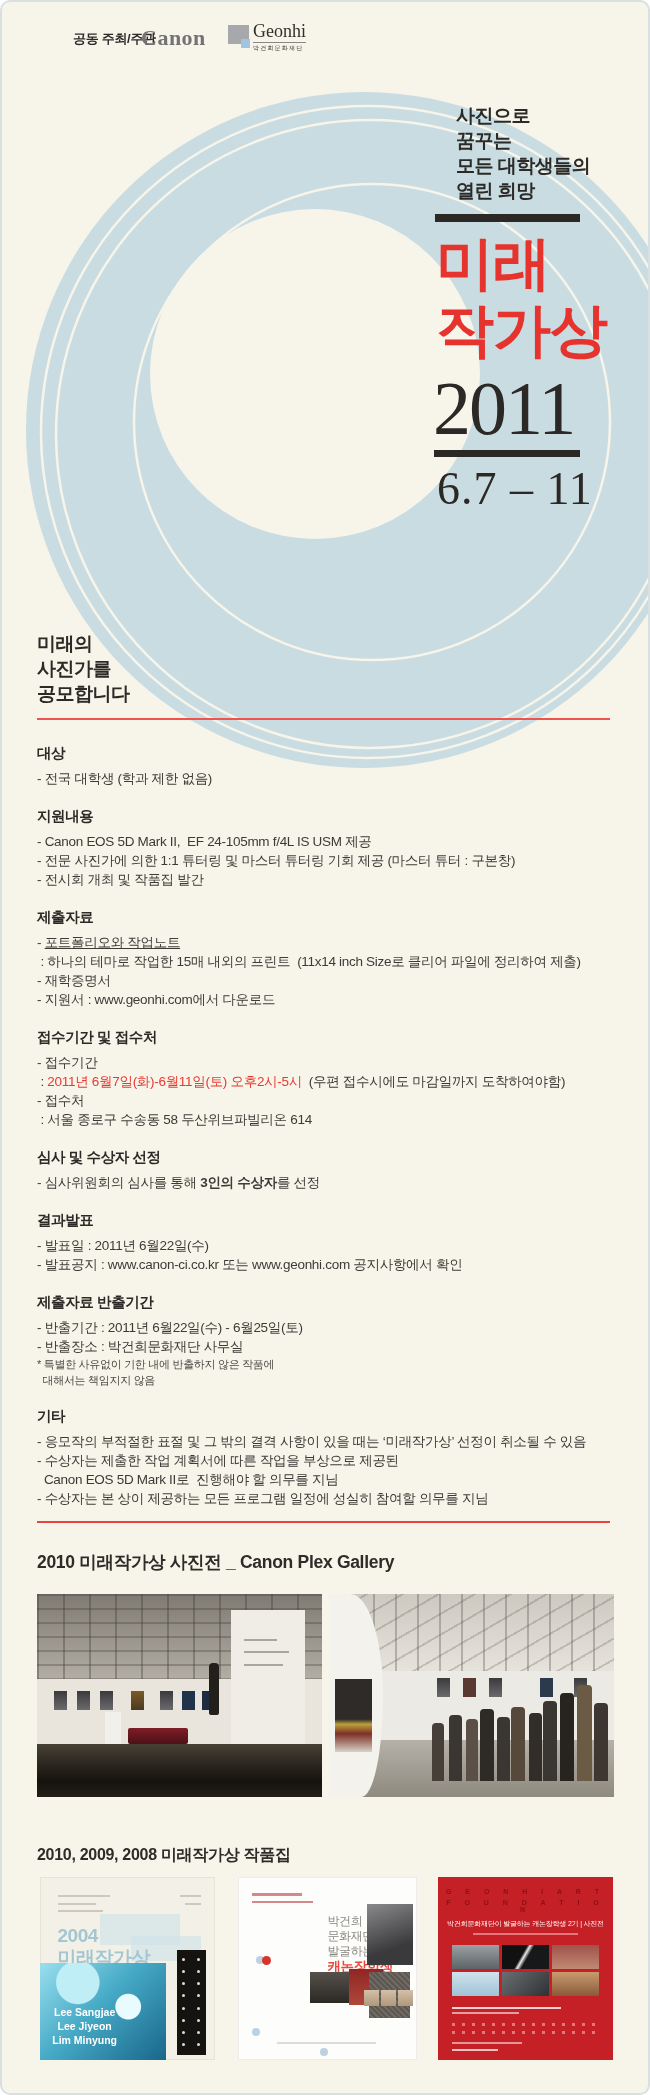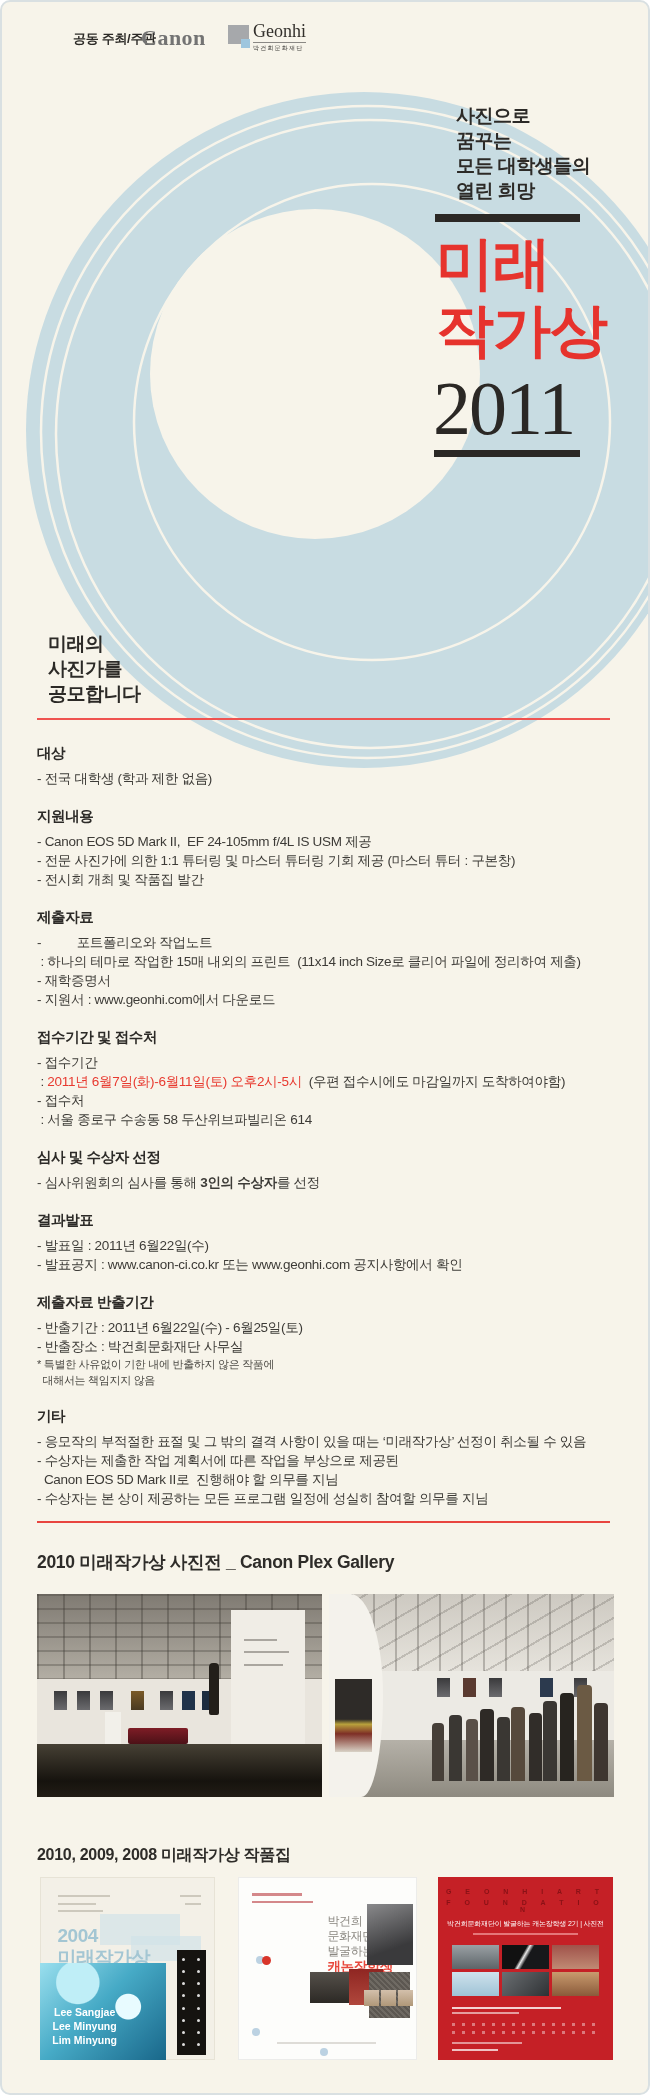--- a/index.html
+++ b/index.html
@@ -21,32 +21,32 @@
   
   .donut{left:0;top:0;pointer-events:none;}
   .tagline{left:454px;top:101px;font-size:19px;line-height:25px;font-weight:bold;color:#2c2a27;letter-spacing:-0.5px;}
   .bar{background:#2b2825;}
   .bar-top{left:433px;top:212px;width:145px;height:8px;}
   .title-block{left:434px;top:228px;width:180px;font-family:"Liberation Serif",serif;font-weight:bold;
     font-size:58px;line-height:67px;color:#e6332d;letter-spacing:-1px;}
   .title-year{left:431px;top:366px;font-family:Liberation Serif, serif;font-size:76px;line-height:80px;color:#2b2825;letter-spacing:-2px;font-weight:400;}
   .bar-mid{left:432px;top:448px;width:146px;height:7px;}
   .title-dates{left:435px;top:460px;font-family:"Liberation Serif",serif;font-size:46px;color:#2b2825;letter-spacing:1px;font-weight:500;}
-  .callout{left:46px;top:629px;font-size:19px;line-height:25px;font-weight:bold;color:#2c2a27;letter-spacing:-0.5px;}
+  .callout{left:35px;top:629px;font-size:19px;line-height:25px;font-weight:bold;color:#2c2a27;letter-spacing:-0.5px;}
   .red-line{left:35px;width:573px;height:2px;background:#ef5350;}
   .rl-1{top:716px;}
   .rl-2{top:1519px;background:#e8453f;}
   
   .sections{left:35px;top:741px;width:585px;}
   .section{margin-bottom:18px;}
   .section h3{margin:0 0 6px 0;font-size:14.5px;line-height:20px;color:#2c2a27;letter-spacing:-0.4px;}
   .section .ln{font-size:13.5px;line-height:19px;white-space:pre-wrap;letter-spacing:-0.3px;}
   .seg-red{color:#e8392f;}
   .seg-bold{font-weight:bold;}
-  .seg-underline{margin-left:32px;}
+  .seg-underline{text-decoration:underline;}
   .ln.small{font-size:11px;line-height:16px;color:#4a4843;}
   
   .gal-heading{left:35px;top:1548px;font-size:17.5px;font-weight:600;color:#2e2c29;letter-spacing:-0.3px;}
   .photo{top:1592px;width:285px;height:203px;overflow:hidden;background:#888;}
   .photo-1{left:35px;}
   .photo-2{left:327px;}
   .ply{position:absolute;left:0;right:0;}
   .p1-ceiling{top:0;height:42%;background:
       repeating-linear-gradient(90deg,rgba(60,56,50,.35) 0 2px,transparent 2px 26px),
       repeating-linear-gradient(180deg,rgba(60,56,50,.3) 0 2px,transparent 2px 14px),
@@ -148,20 +148,21 @@
       <div>모든 대학생들의</div>
       <div>열린 희망</div>
     </div>
   <div class="abs bar bar-top"></div>
   <div class="abs title-block" id="titleBlock">
       <div>미래</div>
       <div>작가상</div>
     </div>
   <div class="abs title-year">2011</div>
   <div class="abs bar bar-mid"></div>
+  <div class="abs title-dates">6.7 – 11</div>
   <div class="abs callout" id="callout">
       <div>미래의</div>
       <div>사진가를</div>
       <div>공모합니다</div>
     </div>
   <div class="abs red-line rl-1"></div>
 
   <div class="abs sections" id="sections">
       <section class="section">
         <h3>대상</h3>
@@ -273,21 +274,21 @@
     <span class="mbar" style="right:8%;top:14%;width:9%"></span>
     <span class="c1-rect" style="left:34%;top:20%;width:46%;height:17%"></span>
     <span class="c1-rect" style="left:52%;top:32%;width:40%;height:14%"></span>
     <div class="c1-title">
       <div>2004</div>
       <div>미래작가상</div>
     </div>
     <div class="c1-photo"></div>
     <div class="c1-names" id="cover1Names">
         <div>Lee Sangjae</div>
-        <div>Lee Minyung</div>
+        <div>Lee Jiyeon</div>
         <div>Lim Minyung</div>
       </div>
     <div class="c1-strip">
       <span class="dots">
           <span class="dot"></span>
           <span class="dot"></span>
         </span>
       <span class="dots">
           <span class="dot"></span>
           <span class="dot"></span>

